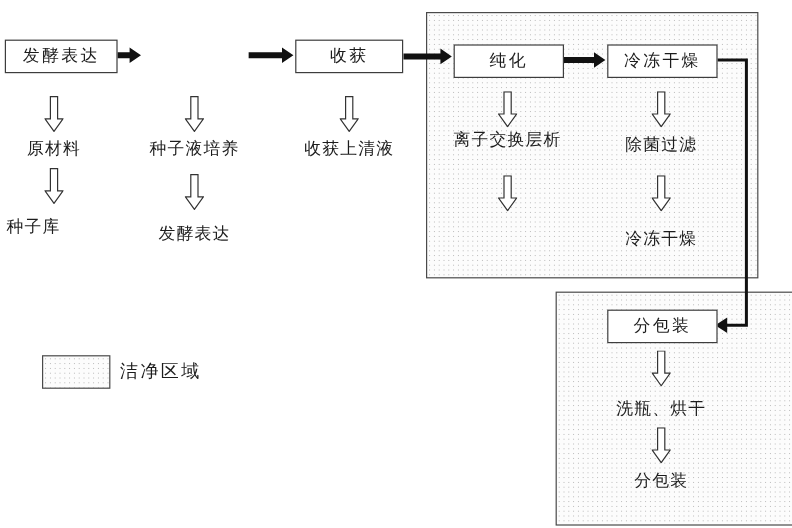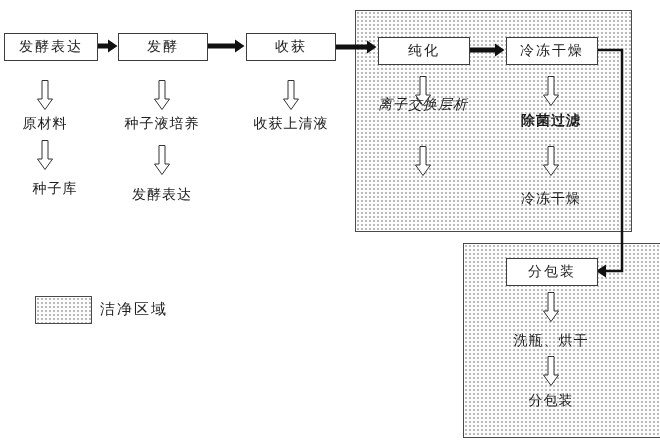--- a/index.html
+++ b/index.html
@@ -40,23 +40,20 @@
   <div class="region" style="left:463px;top:243px;width:196px;height:193px;"></div>
 
   <svg class="overlay" width="660" height="440" viewBox="0 0 660 440">
     <path d="M596 50 H622 V271 H604" fill="none" stroke="#111111" stroke-width="2.5"></path>
     <path d="M606 264.5 L596 271 L606 277.5 Z" fill="#111111"></path>
   </svg>
 
   <div class="box" style="left:4px;top:33px;width:92px;height:26px;">
     <span>发酵表达</span>
   </div>
-  <div class="box" style="left:118px;top:33px;width:88px;height:26px;">
-    <span>发酵</span>
-  </div>
   <div class="box" style="left:246px;top:33px;width:88px;height:26px;text-align:right;">
     <span>收获</span>
   </div>
   <div class="box" style="left:378px;top:37px;width:90px;height:26px;">
     <span>纯化</span>
   </div>
   <div class="box" style="left:506px;top:37px;width:90px;height:26px;">
     <span>冷冻干燥</span>
   </div>
   <div class="box" style="left:506px;top:258px;width:90px;height:26px;">
@@ -76,48 +73,48 @@
     <path d="M0 4.5 H26 V0.5 L35.5 7 L26 13.5 V9.5 H0 Z" fill="#111111"></path>
   </svg>
 
   <svg class="arrow" style="left:37px;top:80px;" width="16" height="30" viewBox="0 0 16 30">
     <path d="M5 0.5 H11 V19 H15.5 L8 29.5 L0.5 19 H5 Z" fill="#ffffff" stroke="#333333"></path>
   </svg>
   <div class="lbl" style="left:45px;top:115px;">原材料</div>
   <svg class="arrow" style="left:37px;top:140px;" width="16" height="30" viewBox="0 0 16 30">
     <path d="M5 0.5 H11 V19 H15.5 L8 29.5 L0.5 19 H5 Z" fill="#ffffff" stroke="#333333"></path>
   </svg>
-  <div class="lbl" style="left:55px;top:180px;">种子库</div>
+  <div class="lbl" style="left:28px;top:180px;">种子库</div>
 
   <svg class="arrow" style="left:154px;top:80px;" width="16" height="30" viewBox="0 0 16 30">
     <path d="M5 0.5 H11 V19 H15.5 L8 29.5 L0.5 19 H5 Z" fill="#ffffff" stroke="#333333"></path>
   </svg>
   <div class="lbl" style="left:162px;top:115px;">种子液培养</div>
   <svg class="arrow" style="left:154px;top:145px;" width="16" height="30" viewBox="0 0 16 30">
     <path d="M5 0.5 H11 V19 H15.5 L8 29.5 L0.5 19 H5 Z" fill="#ffffff" stroke="#333333"></path>
   </svg>
   <div class="lbl" style="left:162px;top:186px;">发酵表达</div>
 
   <svg class="arrow" style="left:283px;top:80px;" width="16" height="30" viewBox="0 0 16 30">
     <path d="M5 0.5 H11 V19 H15.5 L8 29.5 L0.5 19 H5 Z" fill="#ffffff" stroke="#333333"></path>
   </svg>
   <div class="lbl" style="left:291px;top:115px;">收获上清液</div>
 
   <svg class="arrow" style="left:415px;top:76px;" width="16" height="30" viewBox="0 0 16 30">
     <path d="M5 0.5 H11 V19 H15.5 L8 29.5 L0.5 19 H5 Z" fill="#ffffff" stroke="#333333"></path>
   </svg>
-  <div class="lbl" style="left:423px;top:96px;font-style:italic;">离子交换层析</div>
+  <div class="lbl" style="left:423px;top:108px;">离子交换层析</div>
   <svg class="arrow" style="left:415px;top:146px;" width="16" height="30" viewBox="0 0 16 30">
     <path d="M5 0.5 H11 V19 H15.5 L8 29.5 L0.5 19 H5 Z" fill="#ffffff" stroke="#333333"></path>
   </svg>
 
   <svg class="arrow" style="left:543px;top:76px;" width="16" height="30" viewBox="0 0 16 30">
     <path d="M5 0.5 H11 V19 H15.5 L8 29.5 L0.5 19 H5 Z" fill="#ffffff" stroke="#333333"></path>
   </svg>
-  <div class="lbl" style="left:551px;top:112px;font-weight:bold;">除菌过滤</div>
+  <div class="lbl" style="left:551px;top:112px;">除菌过滤</div>
   <svg class="arrow" style="left:543px;top:146px;" width="16" height="30" viewBox="0 0 16 30">
     <path d="M5 0.5 H11 V19 H15.5 L8 29.5 L0.5 19 H5 Z" fill="#ffffff" stroke="#333333"></path>
   </svg>
   <div class="lbl" style="left:551px;top:190px;">冷冻干燥</div>
 
   <svg class="arrow" style="left:543px;top:292px;" width="16" height="30" viewBox="0 0 16 30">
     <path d="M5 0.5 H11 V19 H15.5 L8 29.5 L0.5 19 H5 Z" fill="#ffffff" stroke="#333333"></path>
   </svg>
   <div class="lbl" style="left:551px;top:332px;">洗瓶、烘干</div>
   <svg class="arrow" style="left:543px;top:356px;" width="16" height="30" viewBox="0 0 16 30">

